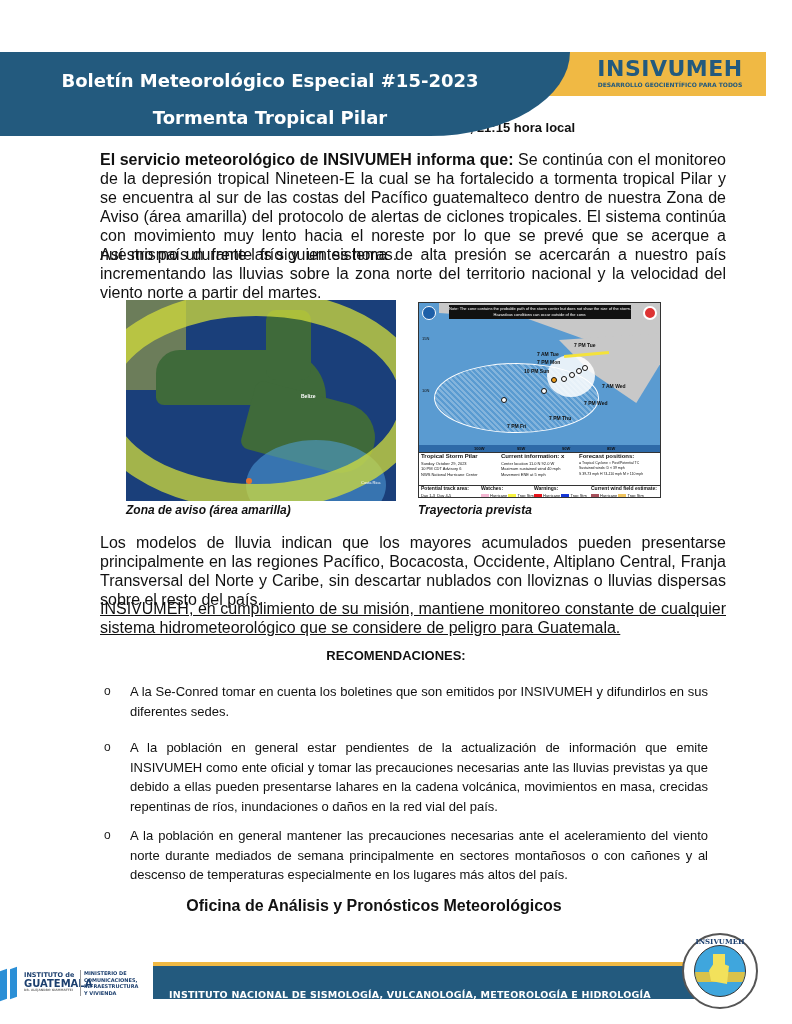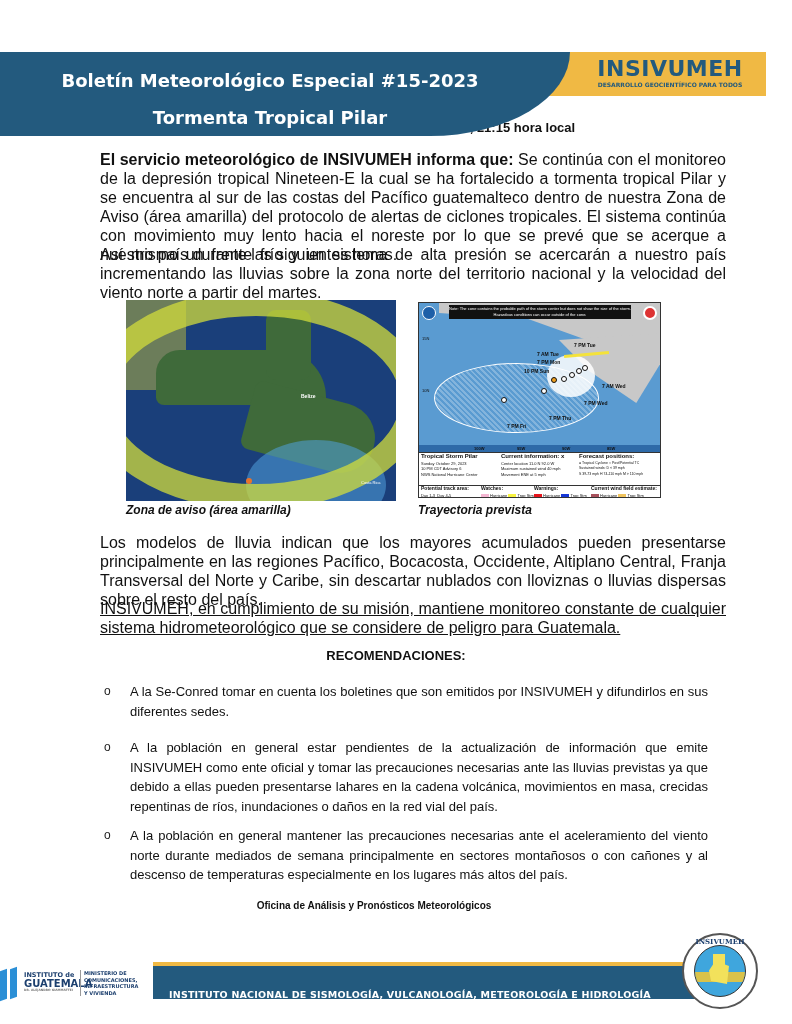--- a/index.html
+++ b/index.html
@@ -59,21 +59,21 @@
   .p4 { top: 599px; text-decoration: underline; }
   .reco-title { position: absolute; top: 648px; left: 0; width: 792px; text-align: center; font-weight: bold; font-size: 13px; }
 
   .bullet { position: absolute; left: 82px; width: 626px; }
   .bullet .mark { position: absolute; left: 22px; top: 2px; font-size: 12px; color: #222; }
   .bullet .txt { position: absolute; left: 48px; width: 578px; font-size: 13px; line-height: 19.5px; text-align: justify; }
   .b1 { top: 682px; }
   .b2 { top: 738px; }
   .b3 { top: 826px; }
 
-  .office { position: absolute; top: 897px; left: 0; width: 748px; text-align: center; font-weight: bold; font-size: 10px; line-height: 17px; }
+  .office { position: absolute; top: 897px; left: 0; width: 748px; text-align: center; font-weight: bold; font-size: 16px; line-height: 17px; }
 
   
   .footer-gov { position: absolute; left: 0; top: 962px; width: 150px; height: 40px; }
   .gov-bars { position: absolute; left: 0; top: 6px; }
   .gov-bar { position: absolute; width: 7px; height: 30px; background: #2b8fd6; transform: skewY(-20deg); }
   .gov-text { position: absolute; left: 24px; top: 10px; font-family: "DejaVu Sans", sans-serif; font-weight: bold; color: #1c3f6e; }
   .gov-text .g1 { font-size: 6.5px; line-height: 7px; }
   .gov-text .g2 { font-size: 10px; line-height: 9px; }
   .gov-text .g3 { font-size: 3px; color: #777; line-height: 4px; }
   .gov-div { position: absolute; left: 80px; top: 8px; width: 1px; height: 26px; background: #999; }

